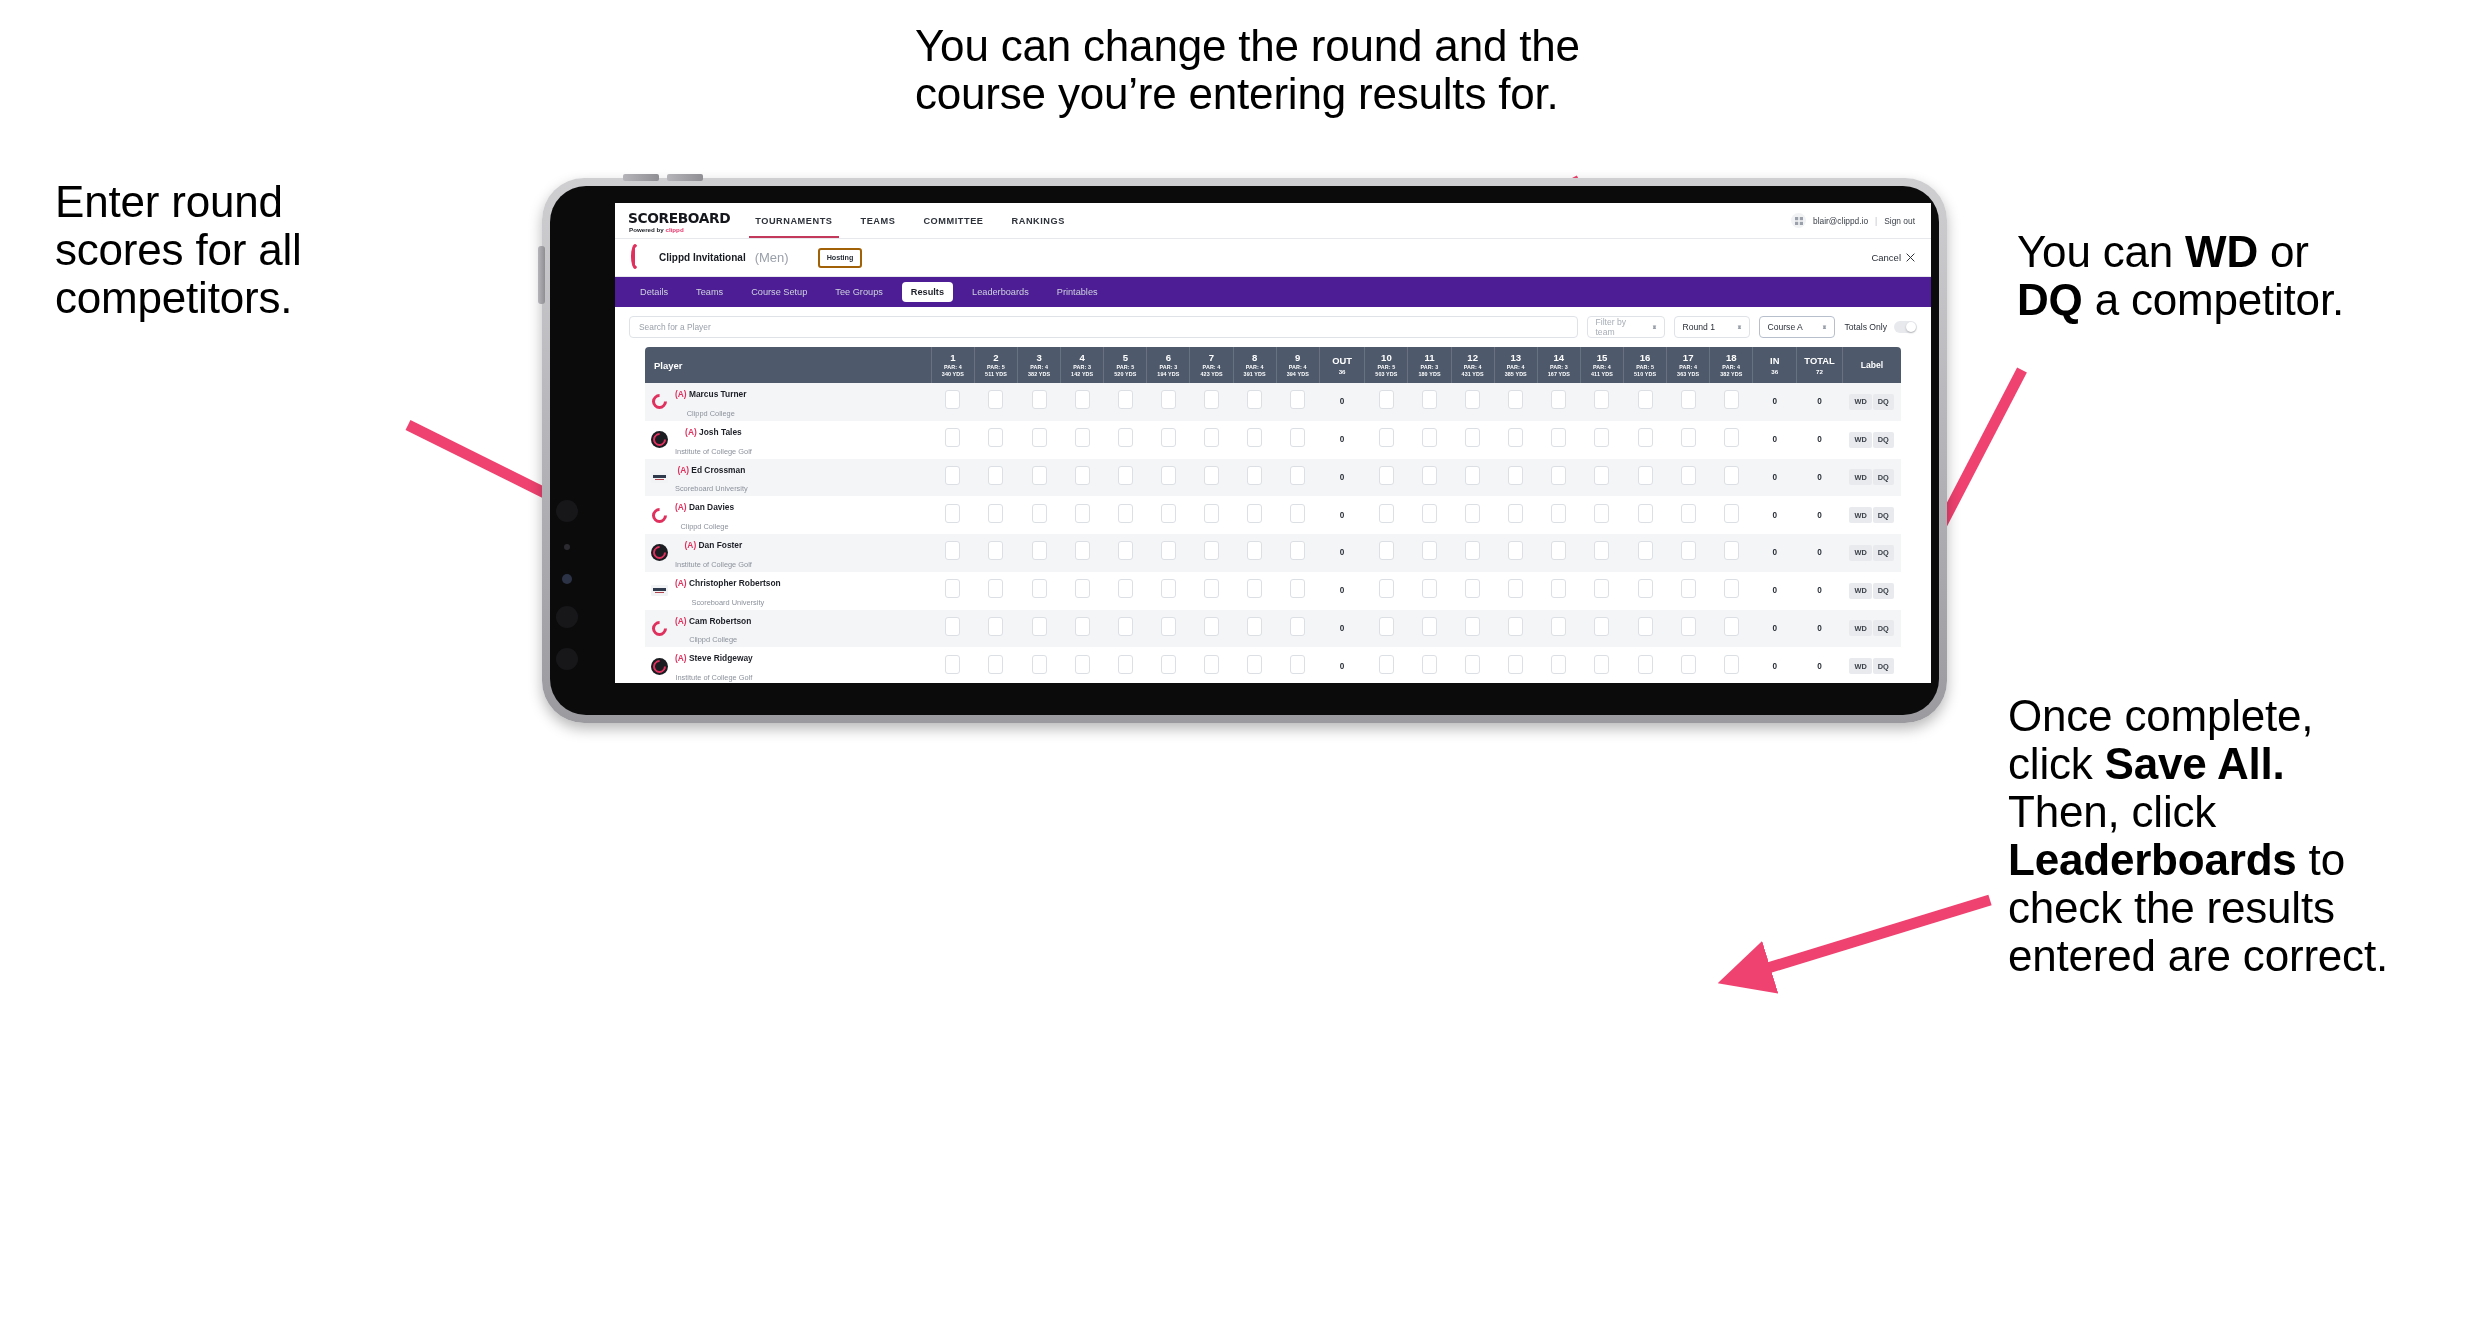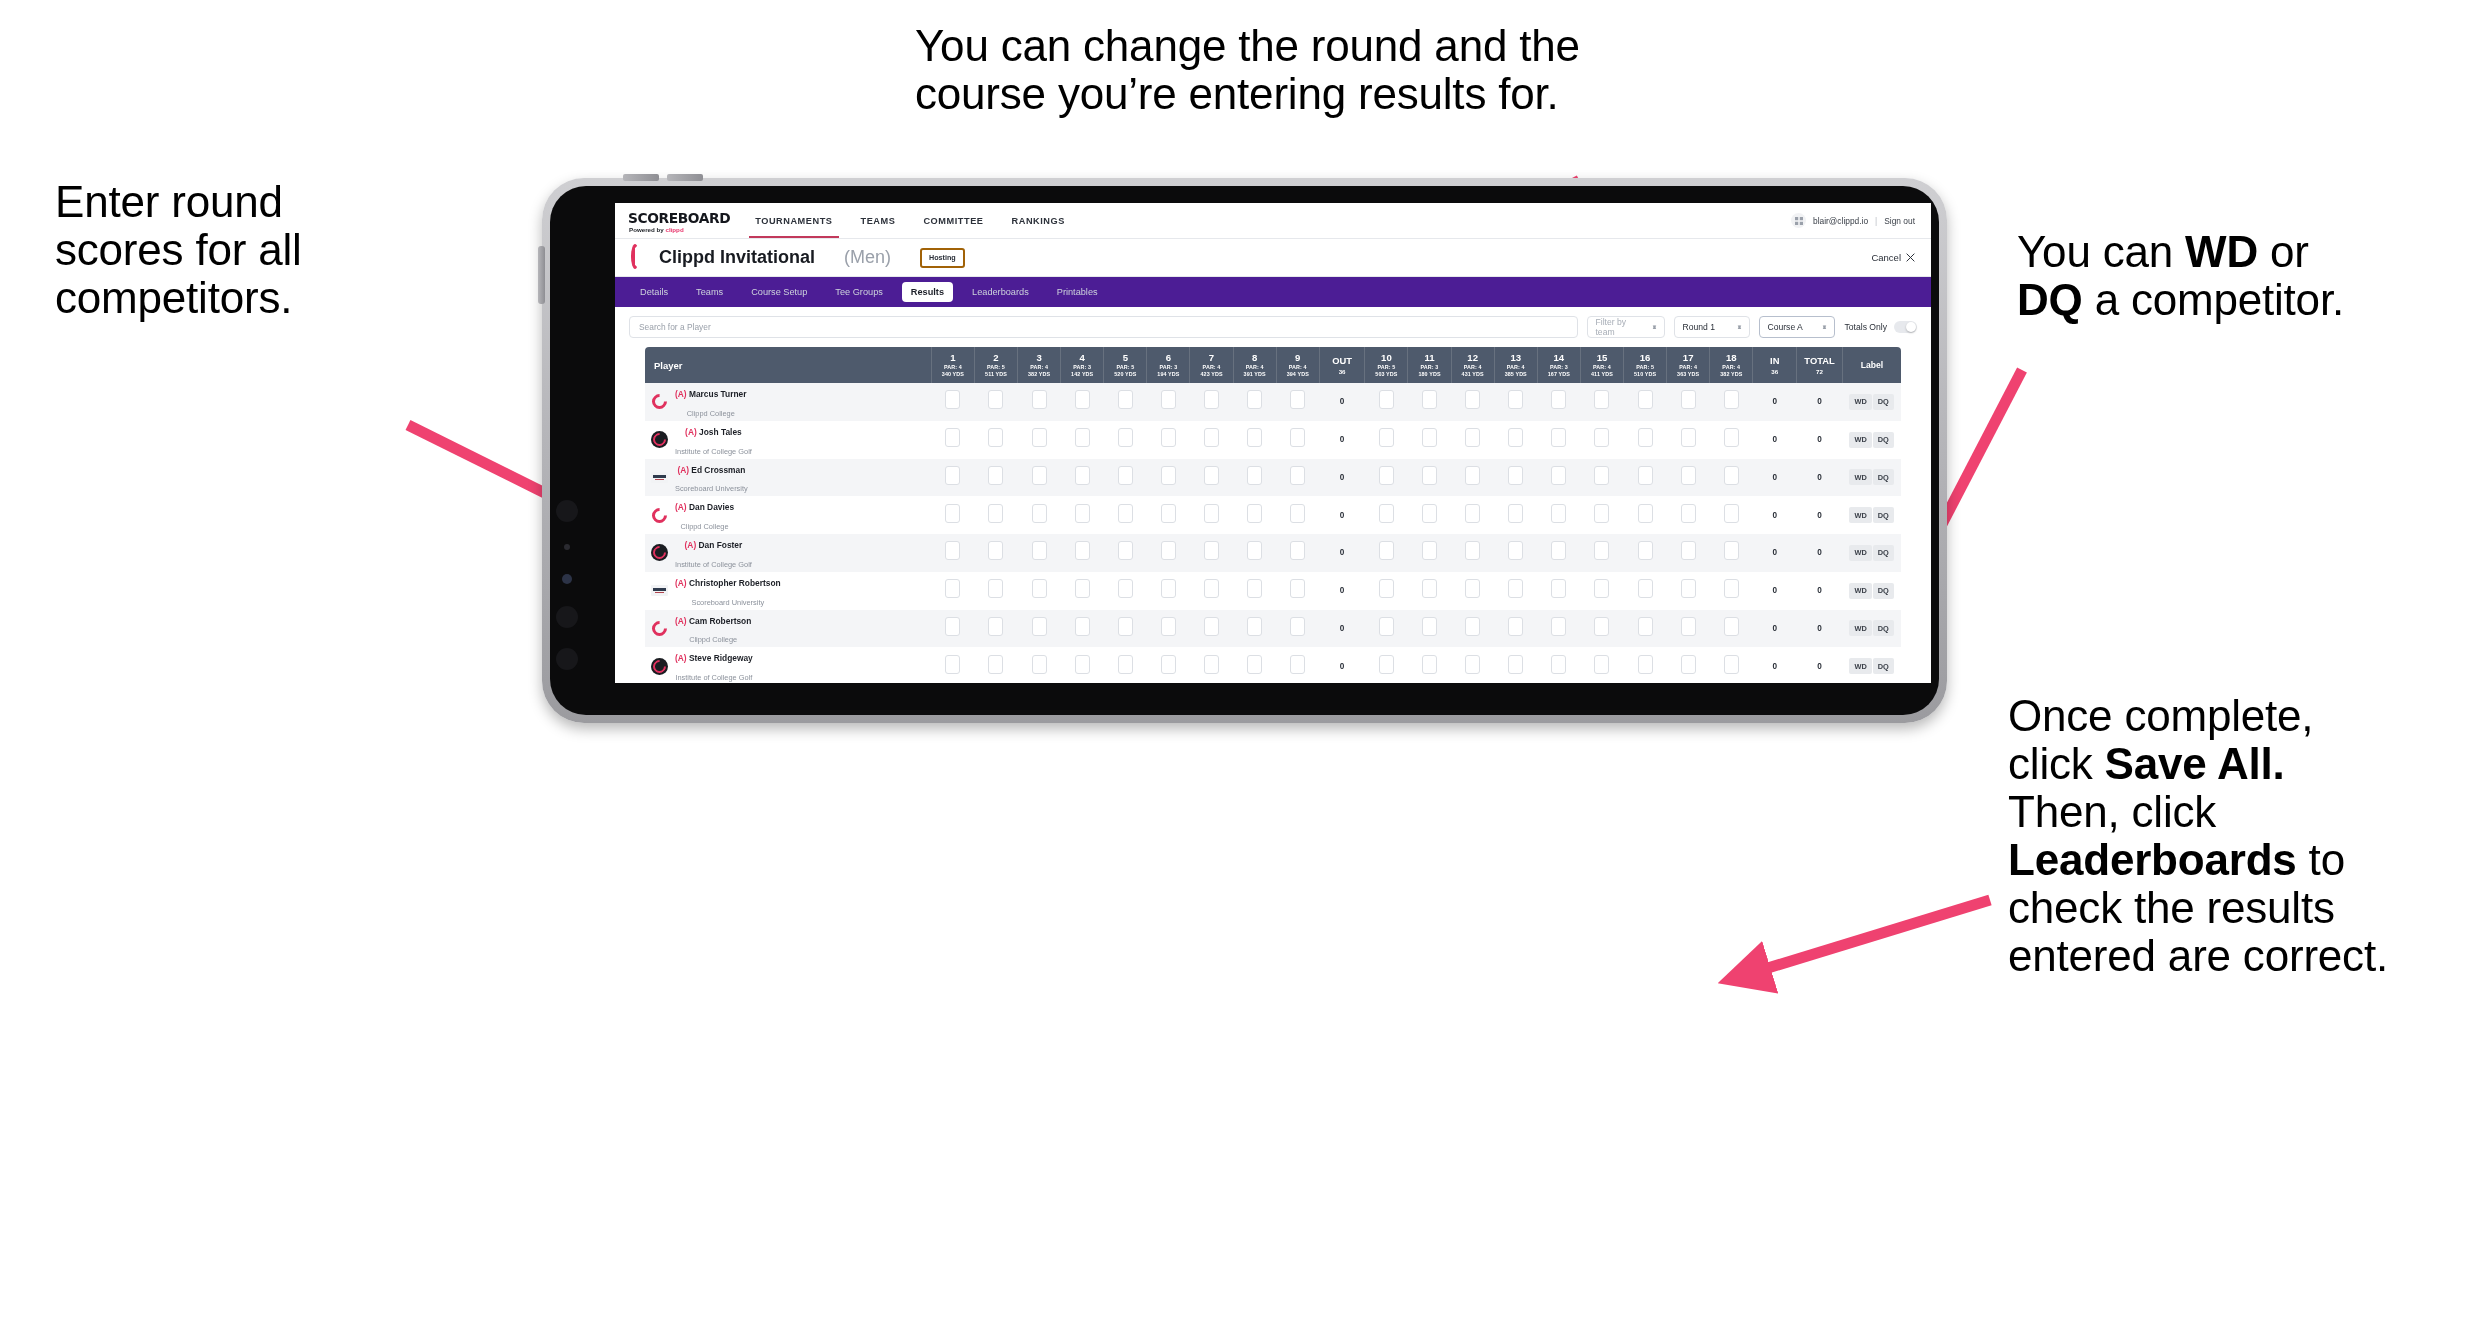--- a/index.html
+++ b/index.html
@@ -102,22 +102,22 @@
   #tbar {
     height:38px; background:#fff; display:flex; align-items:center;
     padding:0 16px; border-bottom:1px solid #e6e8ec; gap:9px;
   }
   #tbar-logo { width:19px; height:19px; position:relative; }
   .c-mark {
     width:100%; height:100%; border-radius:50%;
     border:4.2px solid #e0315e; border-right-color:transparent;
     transform: rotate(-45deg);
   }
-  #tbar-title { font-size:18px; font-weight:600; color:#181b21;text-align:center; }
-  #tbar-gender { font-size:18px; color:#9aa0aa;margin-left:20px; }
+  #tbar-title { font-size:10px; font-weight:600; color:#181b21;text-align:center; }
+  #tbar-gender { font-size:13px; color:#9aa0aa; }
   #tbar-hosting {
     font-size:7.2px; font-weight:700; color:#2b3039; border:2px solid #a16207;
     border-radius:3px; padding:3.5px 7px; margin-left:20px;
   }
   #tbar-cancel {
     margin-left:auto; font-size:9.5px; color:#2b3039; display:flex;
     align-items:center; gap:5px; cursor:pointer;
   }
 
   

